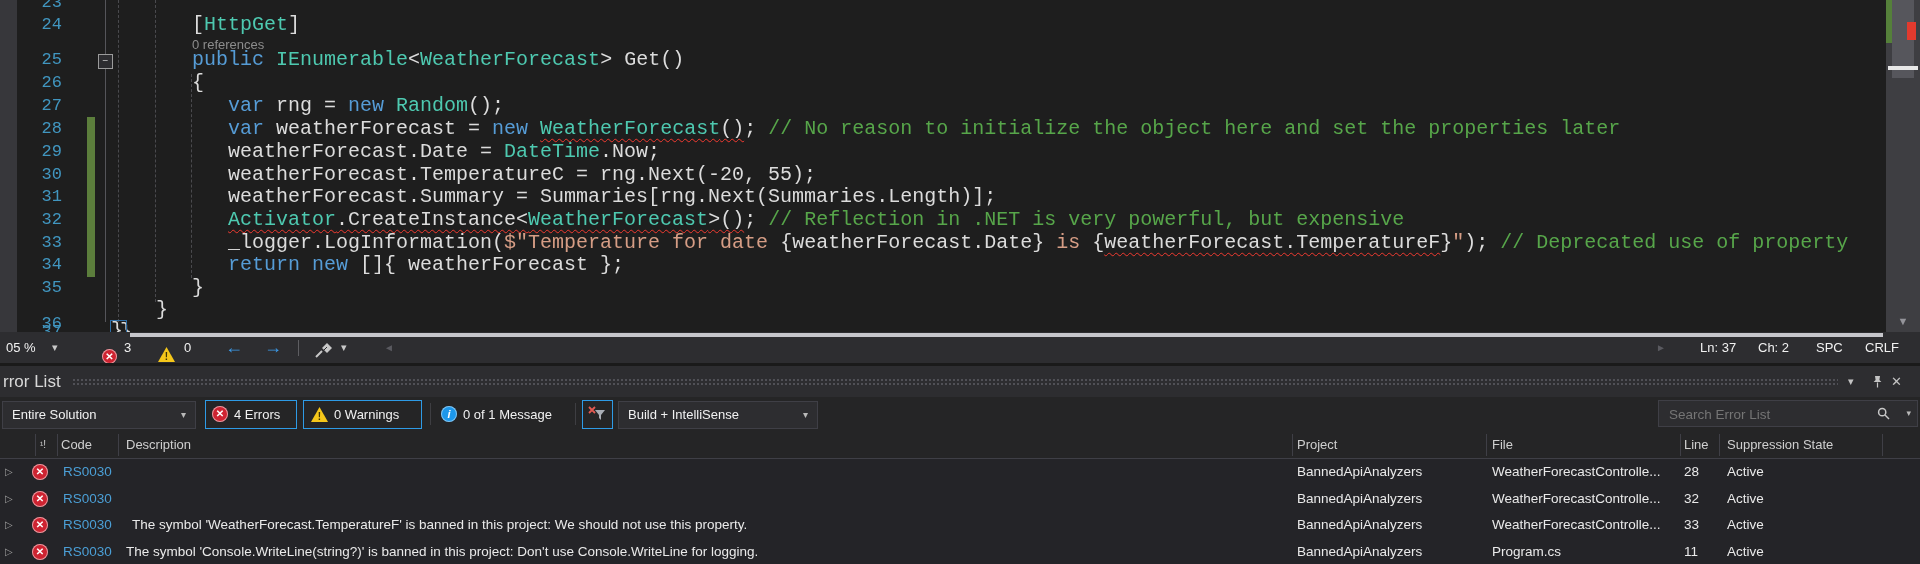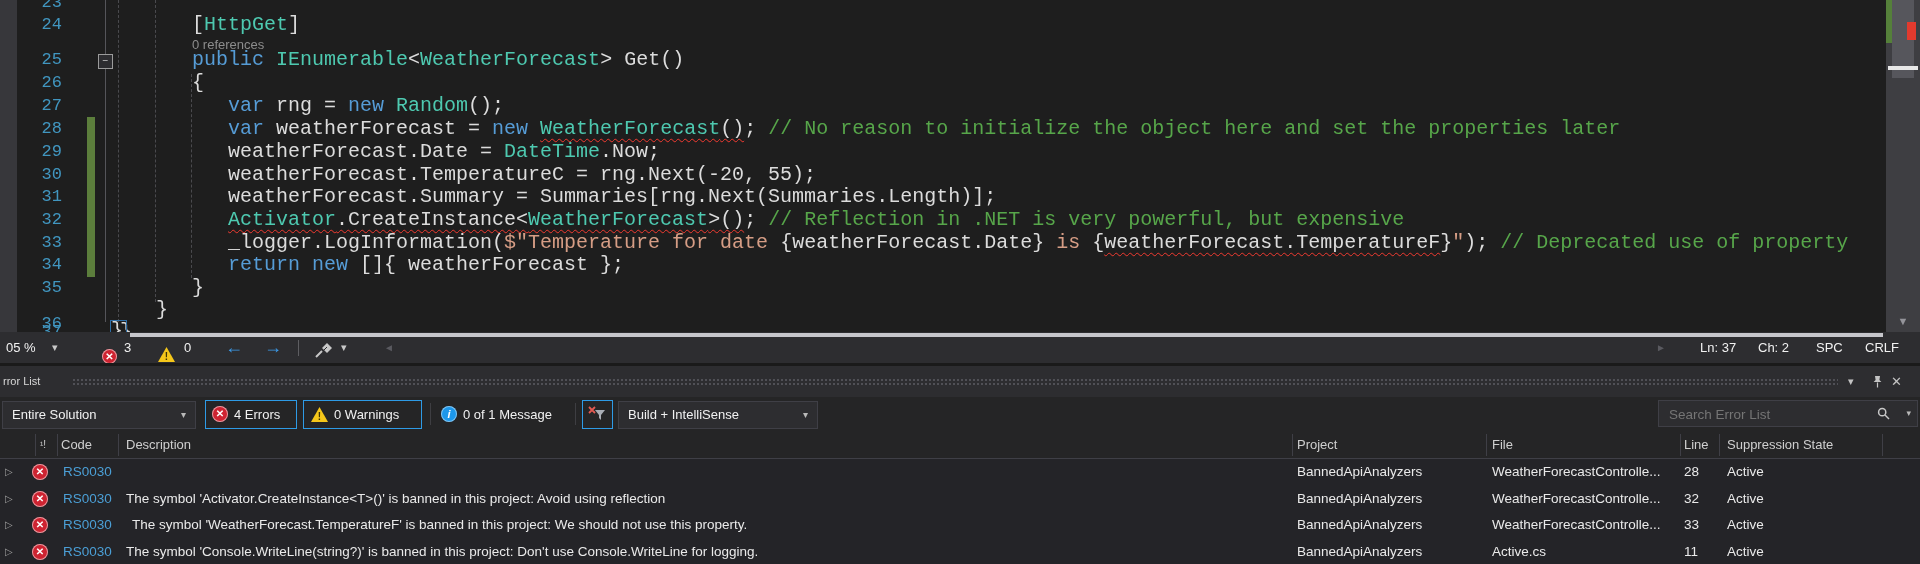--- a/index.html
+++ b/index.html
@@ -50,21 +50,21 @@
   .warn-ico{display:inline-block;width:17px;height:15px;background:#F5C71A;
             clip-path:polygon(50% 0,100% 100%,0 100%);color:#403505;font-size:10px;font-weight:bold;
             text-align:center;line-height:19px;}
   .info-ico{display:inline-block;width:16px;height:16px;border-radius:50%;background:#1C97EA;
             color:#fff;font-size:11px;line-height:16px;text-align:center;font-weight:bold;font-style:italic;
             box-shadow:inset 0 0 0 1px rgba(255,255,255,.45);}
 
   
   .panel{position:absolute;left:0;top:366px;width:1920px;height:198px;background:#252526;}
   .titlebar{position:absolute;left:0;top:0;width:1920px;height:31px;background:#2D2D30;}
-  .tb-title{position:absolute;left:3px;top:0;height:31px;line-height:31px;font-size:11px;color:#D8D8D8;}
+  .tb-title{position:absolute;left:3px;top:0;height:31px;line-height:31px;font-size:17px;color:#D8D8D8;}
   .grip{position:absolute;left:72px;top:12px;width:1766px;height:8px;
         background-image:radial-gradient(#505056 1px, transparent 1.2px);background-size:4px 4px;}
   .tb-ico{position:absolute;top:0;height:31px;line-height:31px;color:#C4C4C4;font-size:12px;}
 
   .toolbar{position:absolute;left:0;top:31px;width:1920px;height:35px;background:#252526;}
   .combo{position:absolute;top:4px;height:26px;background:#2D2D30;border:1px solid #3F3F46;
          color:#F1F1F1;font-size:13px;line-height:26px;}
   .combo .lbl{position:absolute;left:9px;white-space:nowrap;}
   .combo .car{position:absolute;right:9px;color:#B9B9B9;font-size:10px;}
   .tbtn{position:absolute;top:3px;height:27px;border:1px solid #2E9BE6;background:#252526;
@@ -236,21 +236,20 @@
             <span class="gcell code-link" style="left: 63px;">RS0030</span>
             <span class="gcell" style="left: 1297px;">BannedApiAnalyzers</span>
             <span class="gcell" style="left: 1492px;">WeatherForecastControlle...</span>
             <span class="gcell" style="left: 1684px;">28</span>
             <span class="gcell" style="left: 1727px;">Active</span>
           </div>
           <div class="grow" style="top: 26.5px;">
             <span class="gcell expander" style="left: 5px;">▷</span>
             <span class="err-ico rowico">✕</span>
             <span class="gcell code-link" style="left: 63px;">RS0030</span>
-            <span class="gcell" style="left: 126px;">The symbol 'Activator.CreateInstance&lt;T&gt;()' is banned in this project: Avoid using reflection</span>
             <span class="gcell" style="left: 1297px;">BannedApiAnalyzers</span>
             <span class="gcell" style="left: 1492px;">WeatherForecastControlle...</span>
             <span class="gcell" style="left: 1684px;">32</span>
             <span class="gcell" style="left: 1727px;">Active</span>
           </div>
           <div class="grow" style="top: 53px;">
             <span class="gcell expander" style="left: 5px;">▷</span>
             <span class="err-ico rowico">✕</span>
             <span class="gcell code-link" style="left: 63px;">RS0030</span>
             <span class="gcell" style="left: 126px; margin-left: 6px;">The symbol 'WeatherForecast.TemperatureF' is banned in this project: We should not use this property.</span>
@@ -258,20 +257,20 @@
             <span class="gcell" style="left: 1492px;">WeatherForecastControlle...</span>
             <span class="gcell" style="left: 1684px;">33</span>
             <span class="gcell" style="left: 1727px;">Active</span>
           </div>
           <div class="grow" style="top: 79.5px;">
             <span class="gcell expander" style="left: 5px;">▷</span>
             <span class="err-ico rowico">✕</span>
             <span class="gcell code-link" style="left: 63px;">RS0030</span>
             <span class="gcell" style="left: 126px;">The symbol 'Console.WriteLine(string?)' is banned in this project: Don't use Console.WriteLine for logging.</span>
             <span class="gcell" style="left: 1297px;">BannedApiAnalyzers</span>
-            <span class="gcell" style="left: 1492px;">Active.cs</span>
+            <span class="gcell" style="left: 1492px;">Program.cs</span>
             <span class="gcell" style="left: 1684px;">11</span>
             <span class="gcell" style="left: 1727px;">Active</span>
           </div>
         </div>
     </div>
   </div>
 </div>
 
 </body></html>

